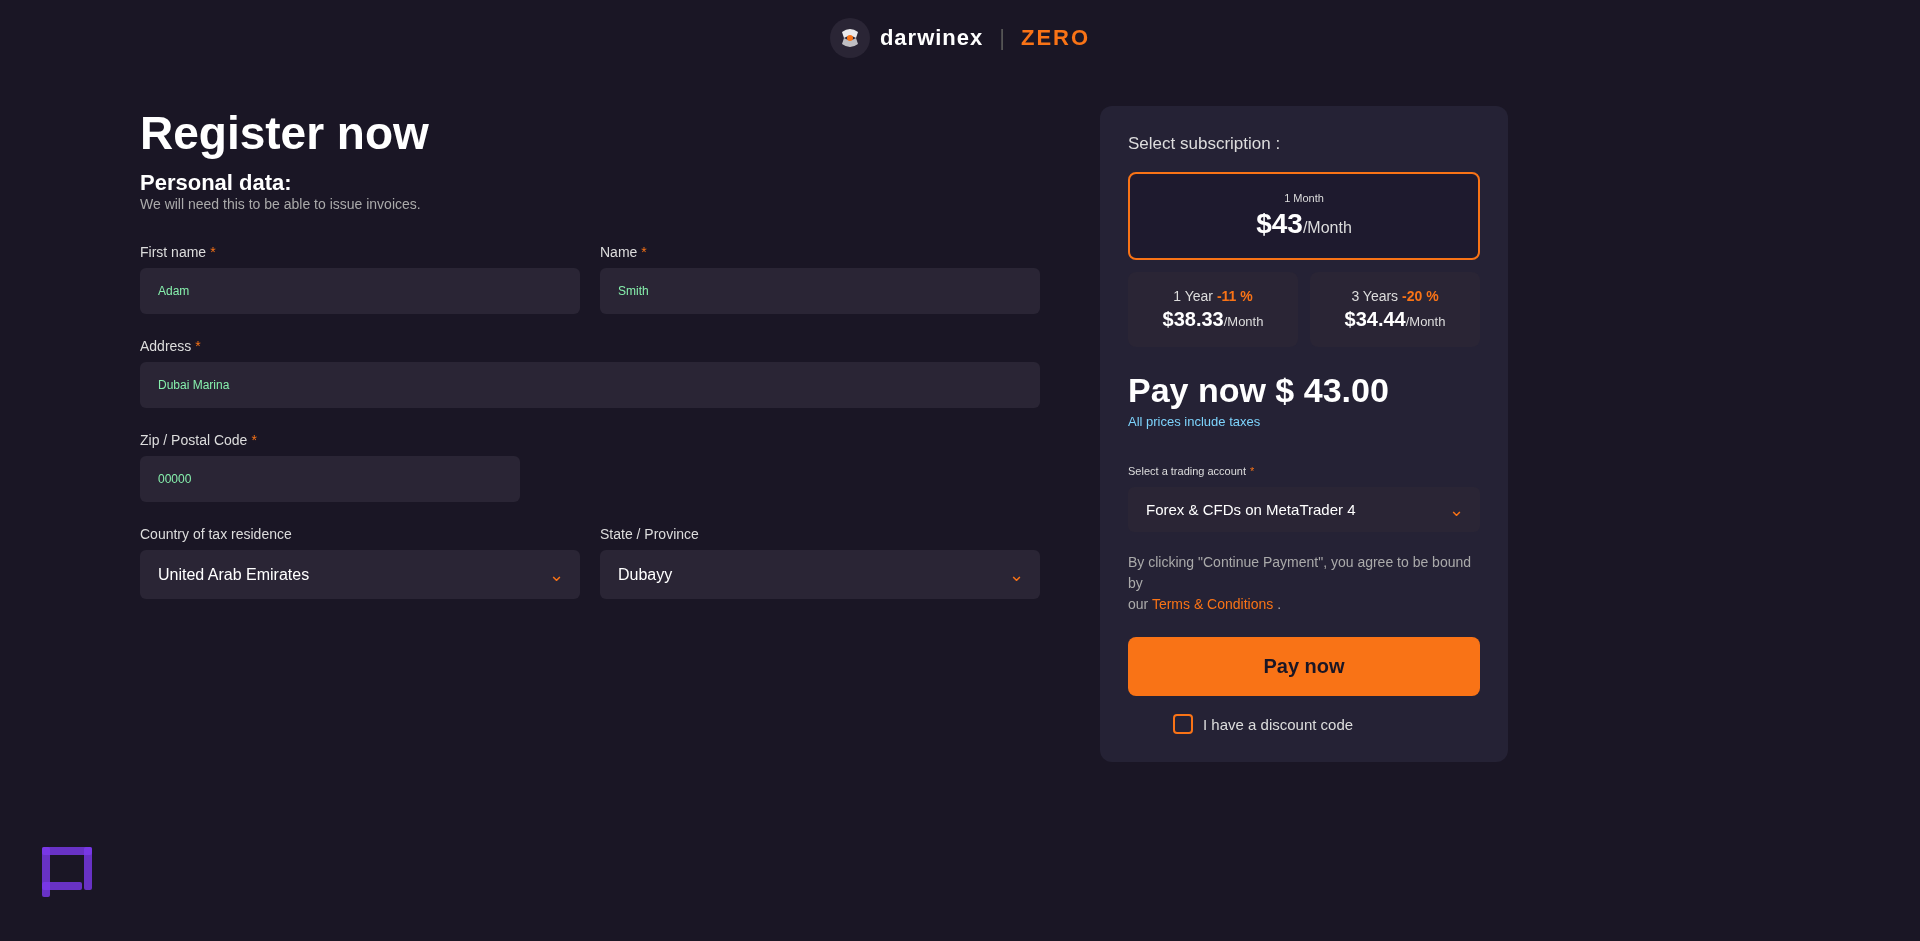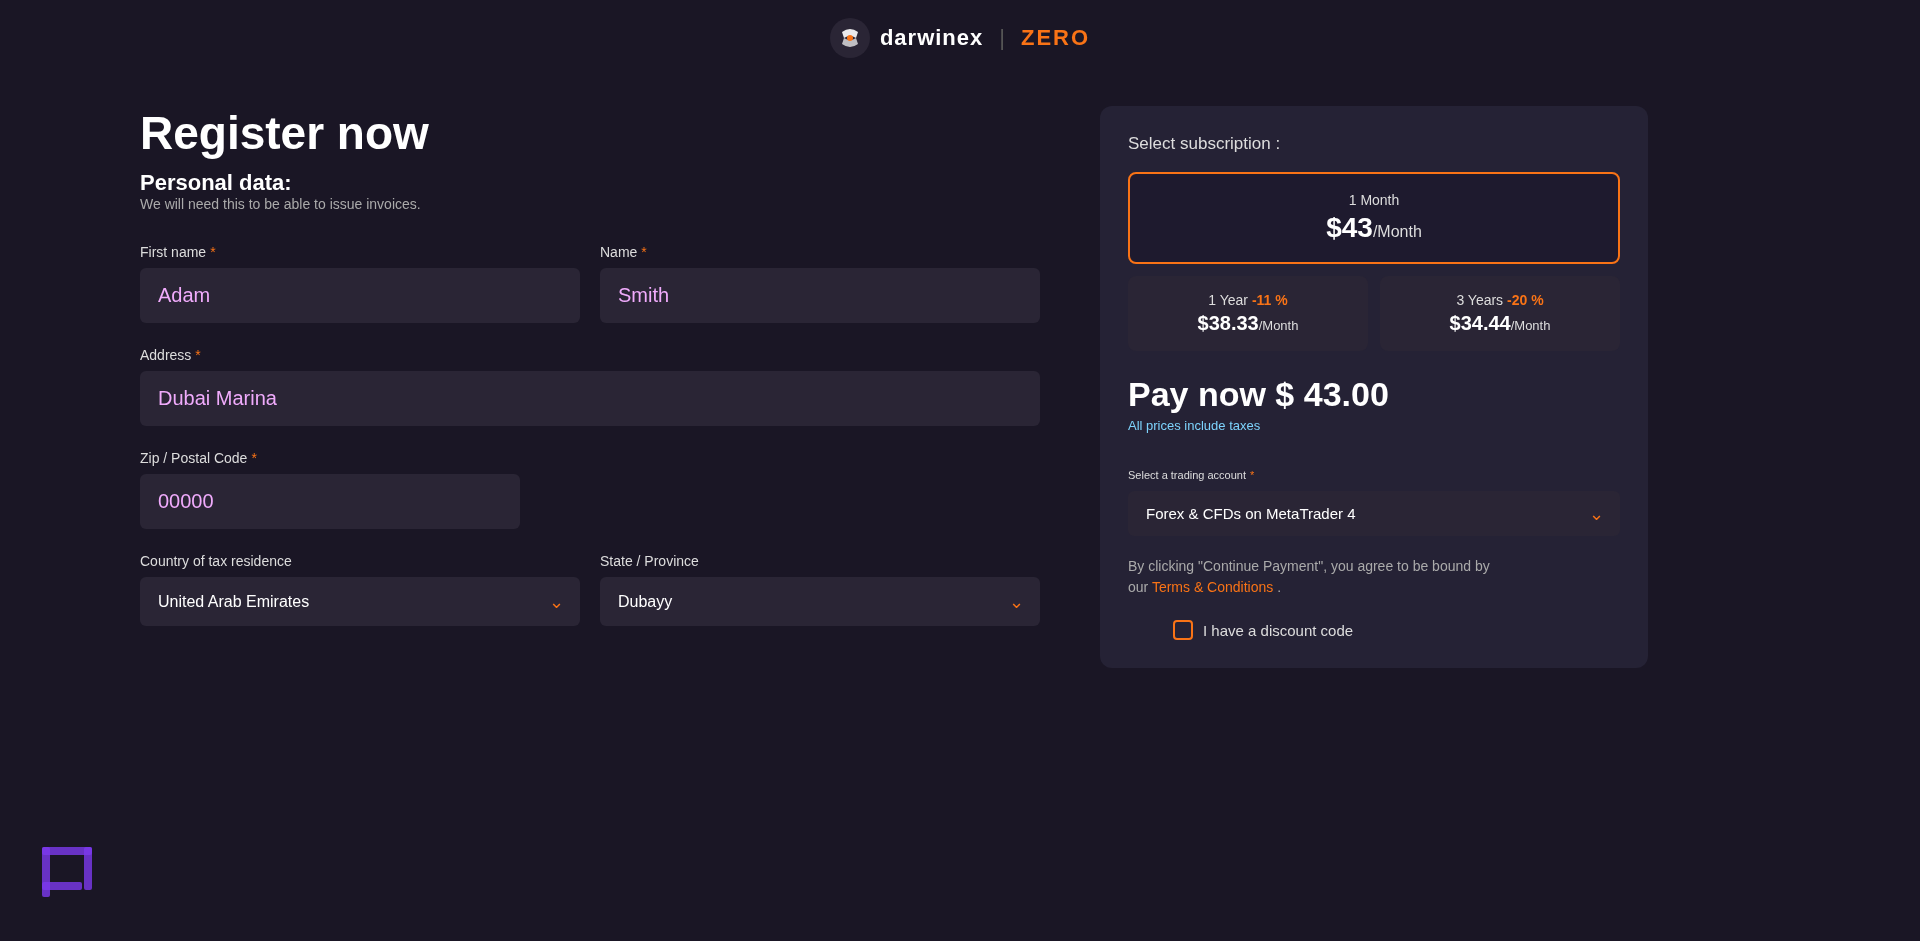--- a/index.html
+++ b/index.html
@@ -97,22 +97,22 @@
     }
     .required-star {
       color: #f97316;
       margin-left: 4px;
     }
     .form-input {
       background-color: #2a2535;
       border: none;
       border-radius: 6px;
       padding: 16px 18px;
-      font-size: 20px;
-      color: #f0abfc;
+      font-size: 12px;
+      color: #86efac;
       outline: none;
       width: 100%;
     }
     .form-input::placeholder {
       color: #777;
     }
     .form-select-wrapper {
       position: relative;
     }
     .form-select {
@@ -131,21 +131,21 @@
     .select-chevron {
       position: absolute;
       right: 16px;
       top: 50%;
       transform: translateY(-50%);
       color: #f97316;
       font-size: 18px;
       pointer-events: none;
     }
     .sidebar-section {
-      width: 548px;
+      width: 408px;
       background-color: #252235;
       border-radius: 12px;
       padding: 28px 28px 28px 28px;
       flex-shrink: 0;
     }
     .subscription-title {
       font-size: 17px;
       color: #dddddd;
       margin-bottom: 18px;
     }
@@ -156,21 +156,21 @@
       margin-bottom: 24px;
     }
     .plan-card-1month {
       background-color: #1e1a2e;
       border: 2px solid #f97316;
       border-radius: 8px;
       padding: 18px;
       text-align: center;
     }
     .plan-duration {
-      font-size: 14px;
+      font-size: 11px;
       color: #dddddd;
       margin-bottom: 4px;
     }
     .plan-price-large {
       font-size: 28px;
       font-weight: 700;
       color: #ffffff;
     }
     .plan-price-unit {
       font-size: 16px;
@@ -428,20 +428,21 @@
       <span class="trading-chevron">⌄</span>
     </div>
 
     <p class="terms-text">
       <span>By clicking "Continue Payment", you agree to be bound by</span><br>
       <span>our</span>
       <a href="#" class="terms-link">Terms &amp; Conditions</a>
       <span>.</span>
     </p>
 
+    <button class="pay-button">Pay now</button>
 
     <div class="discount-row">
       <input type="checkbox" class="discount-checkbox" style="">
       <span class="discount-label">I have a discount code</span>
     </div>
   </div>
 </div>
 
 <div class="bottom-logo">
   <svg viewBox="0 0 70 70" fill="none" xmlns="http://www.w3.org/2000/svg">

